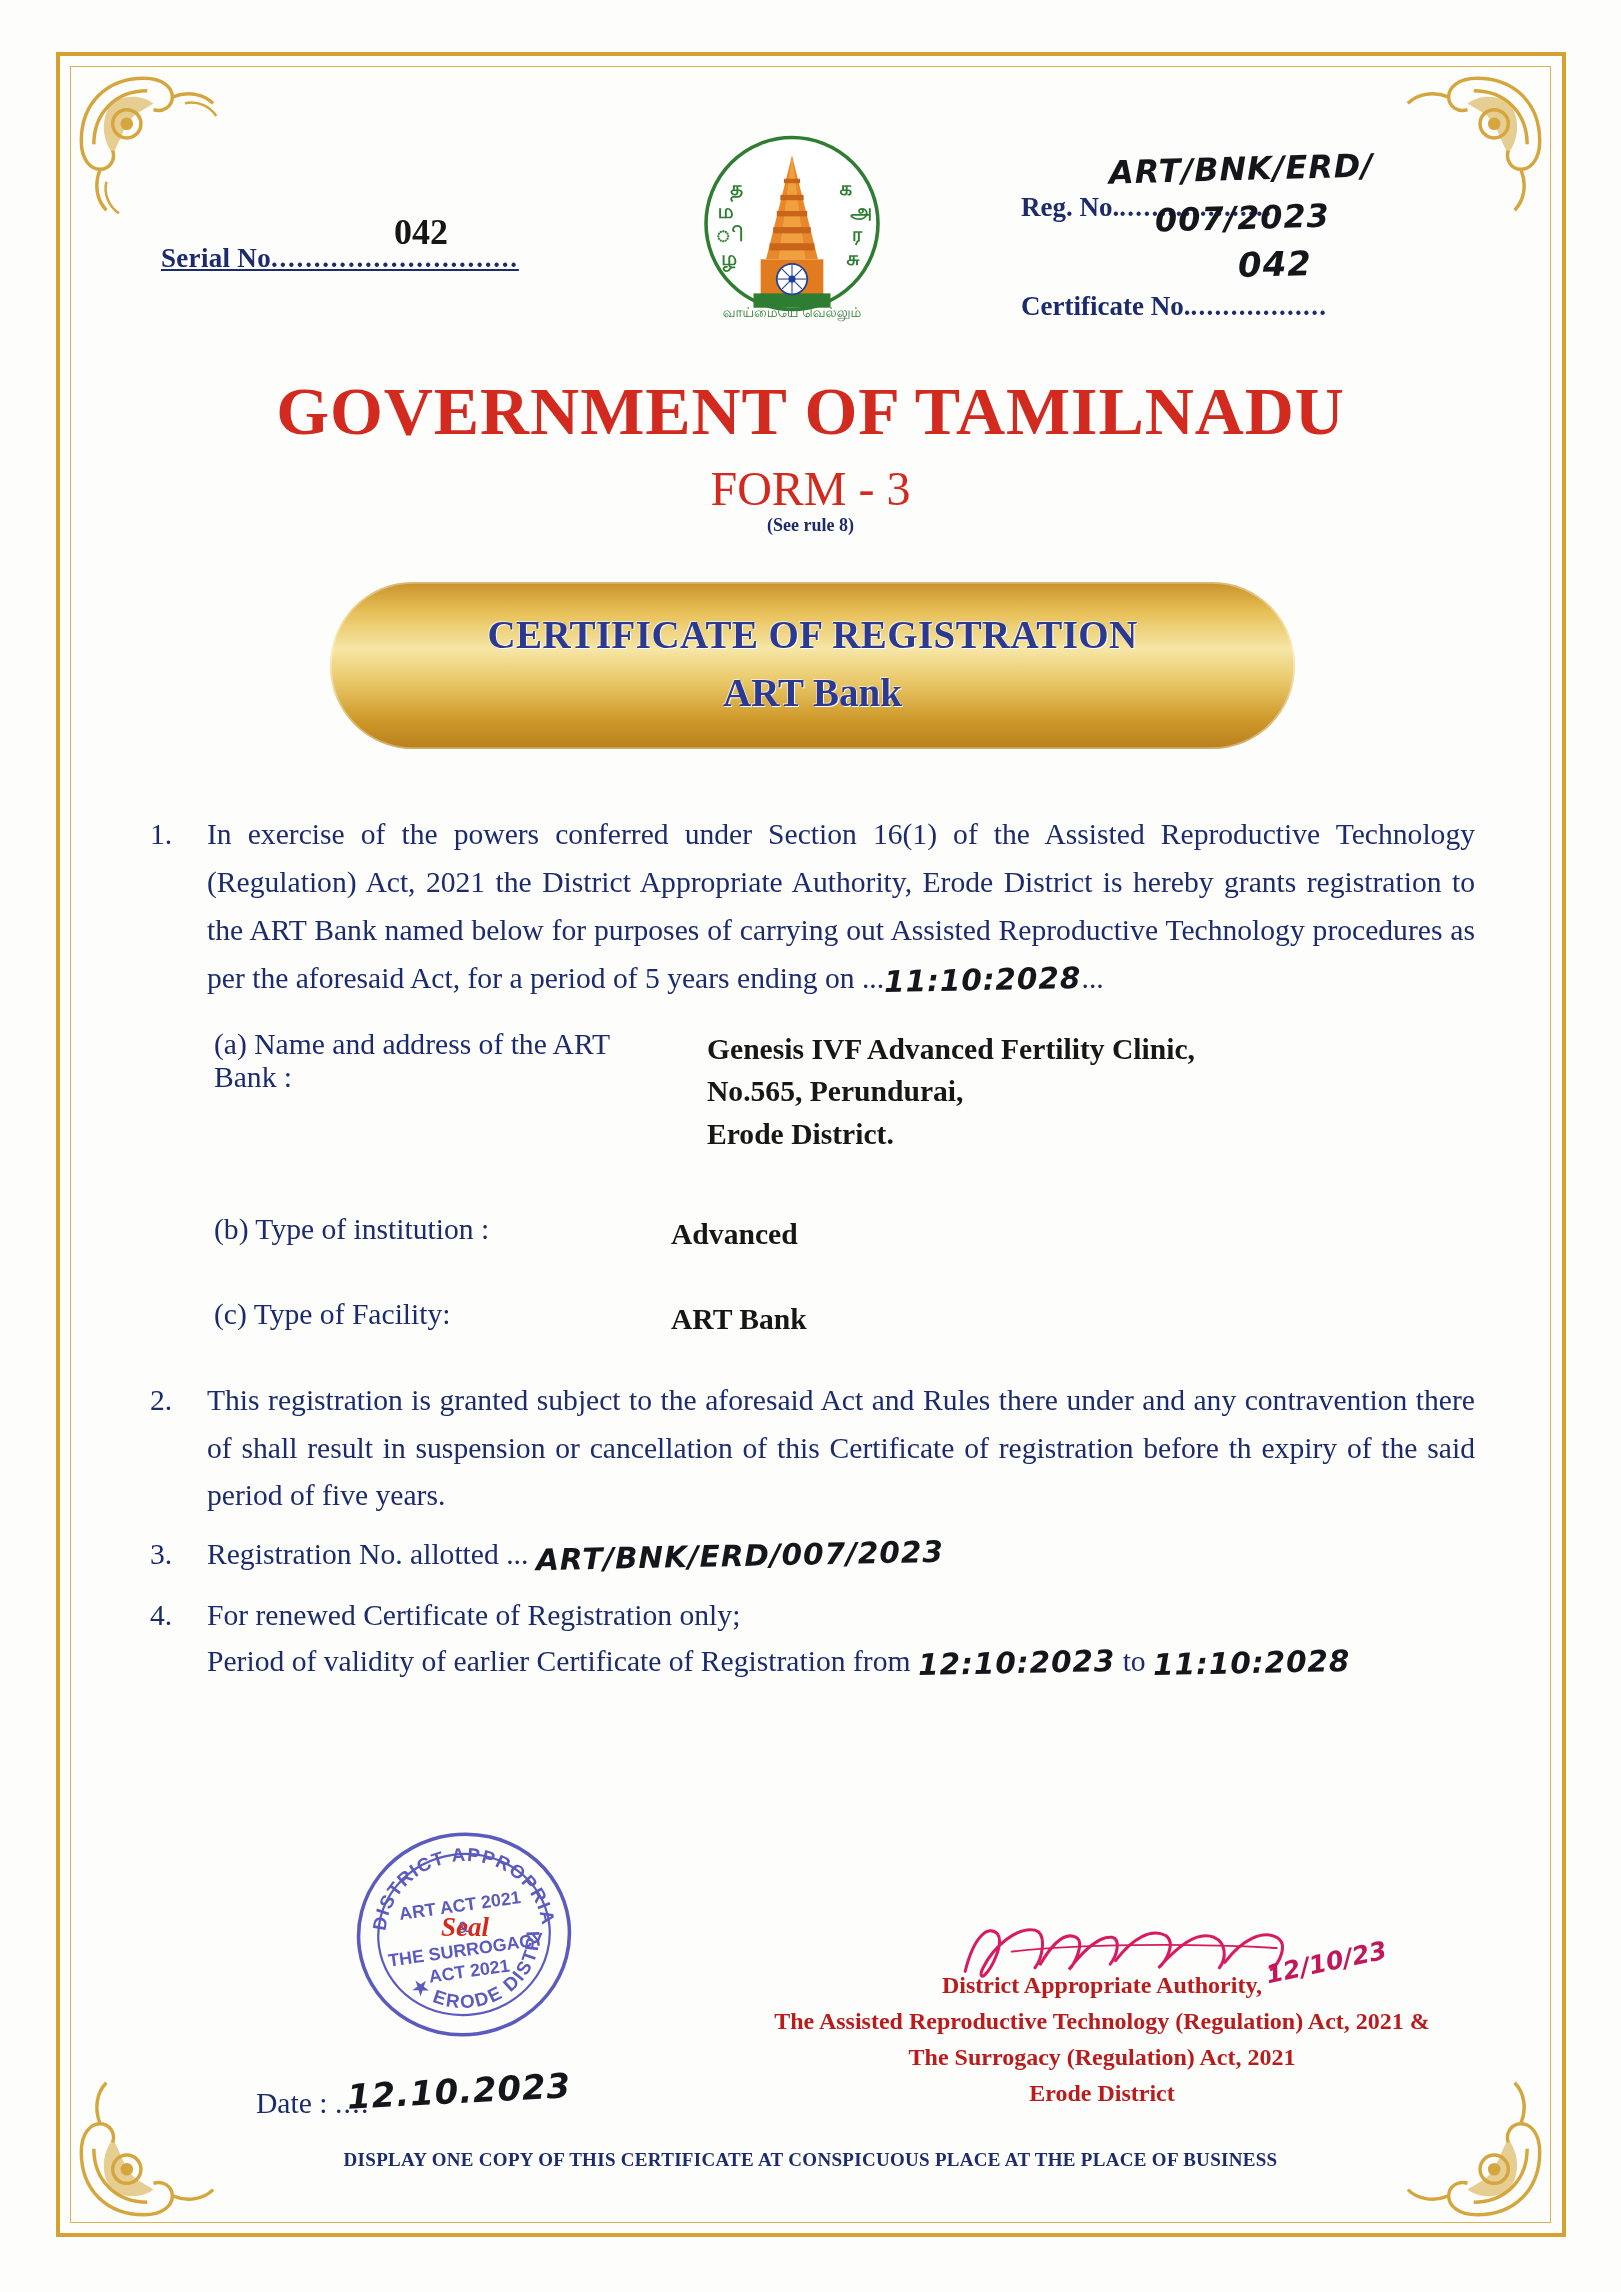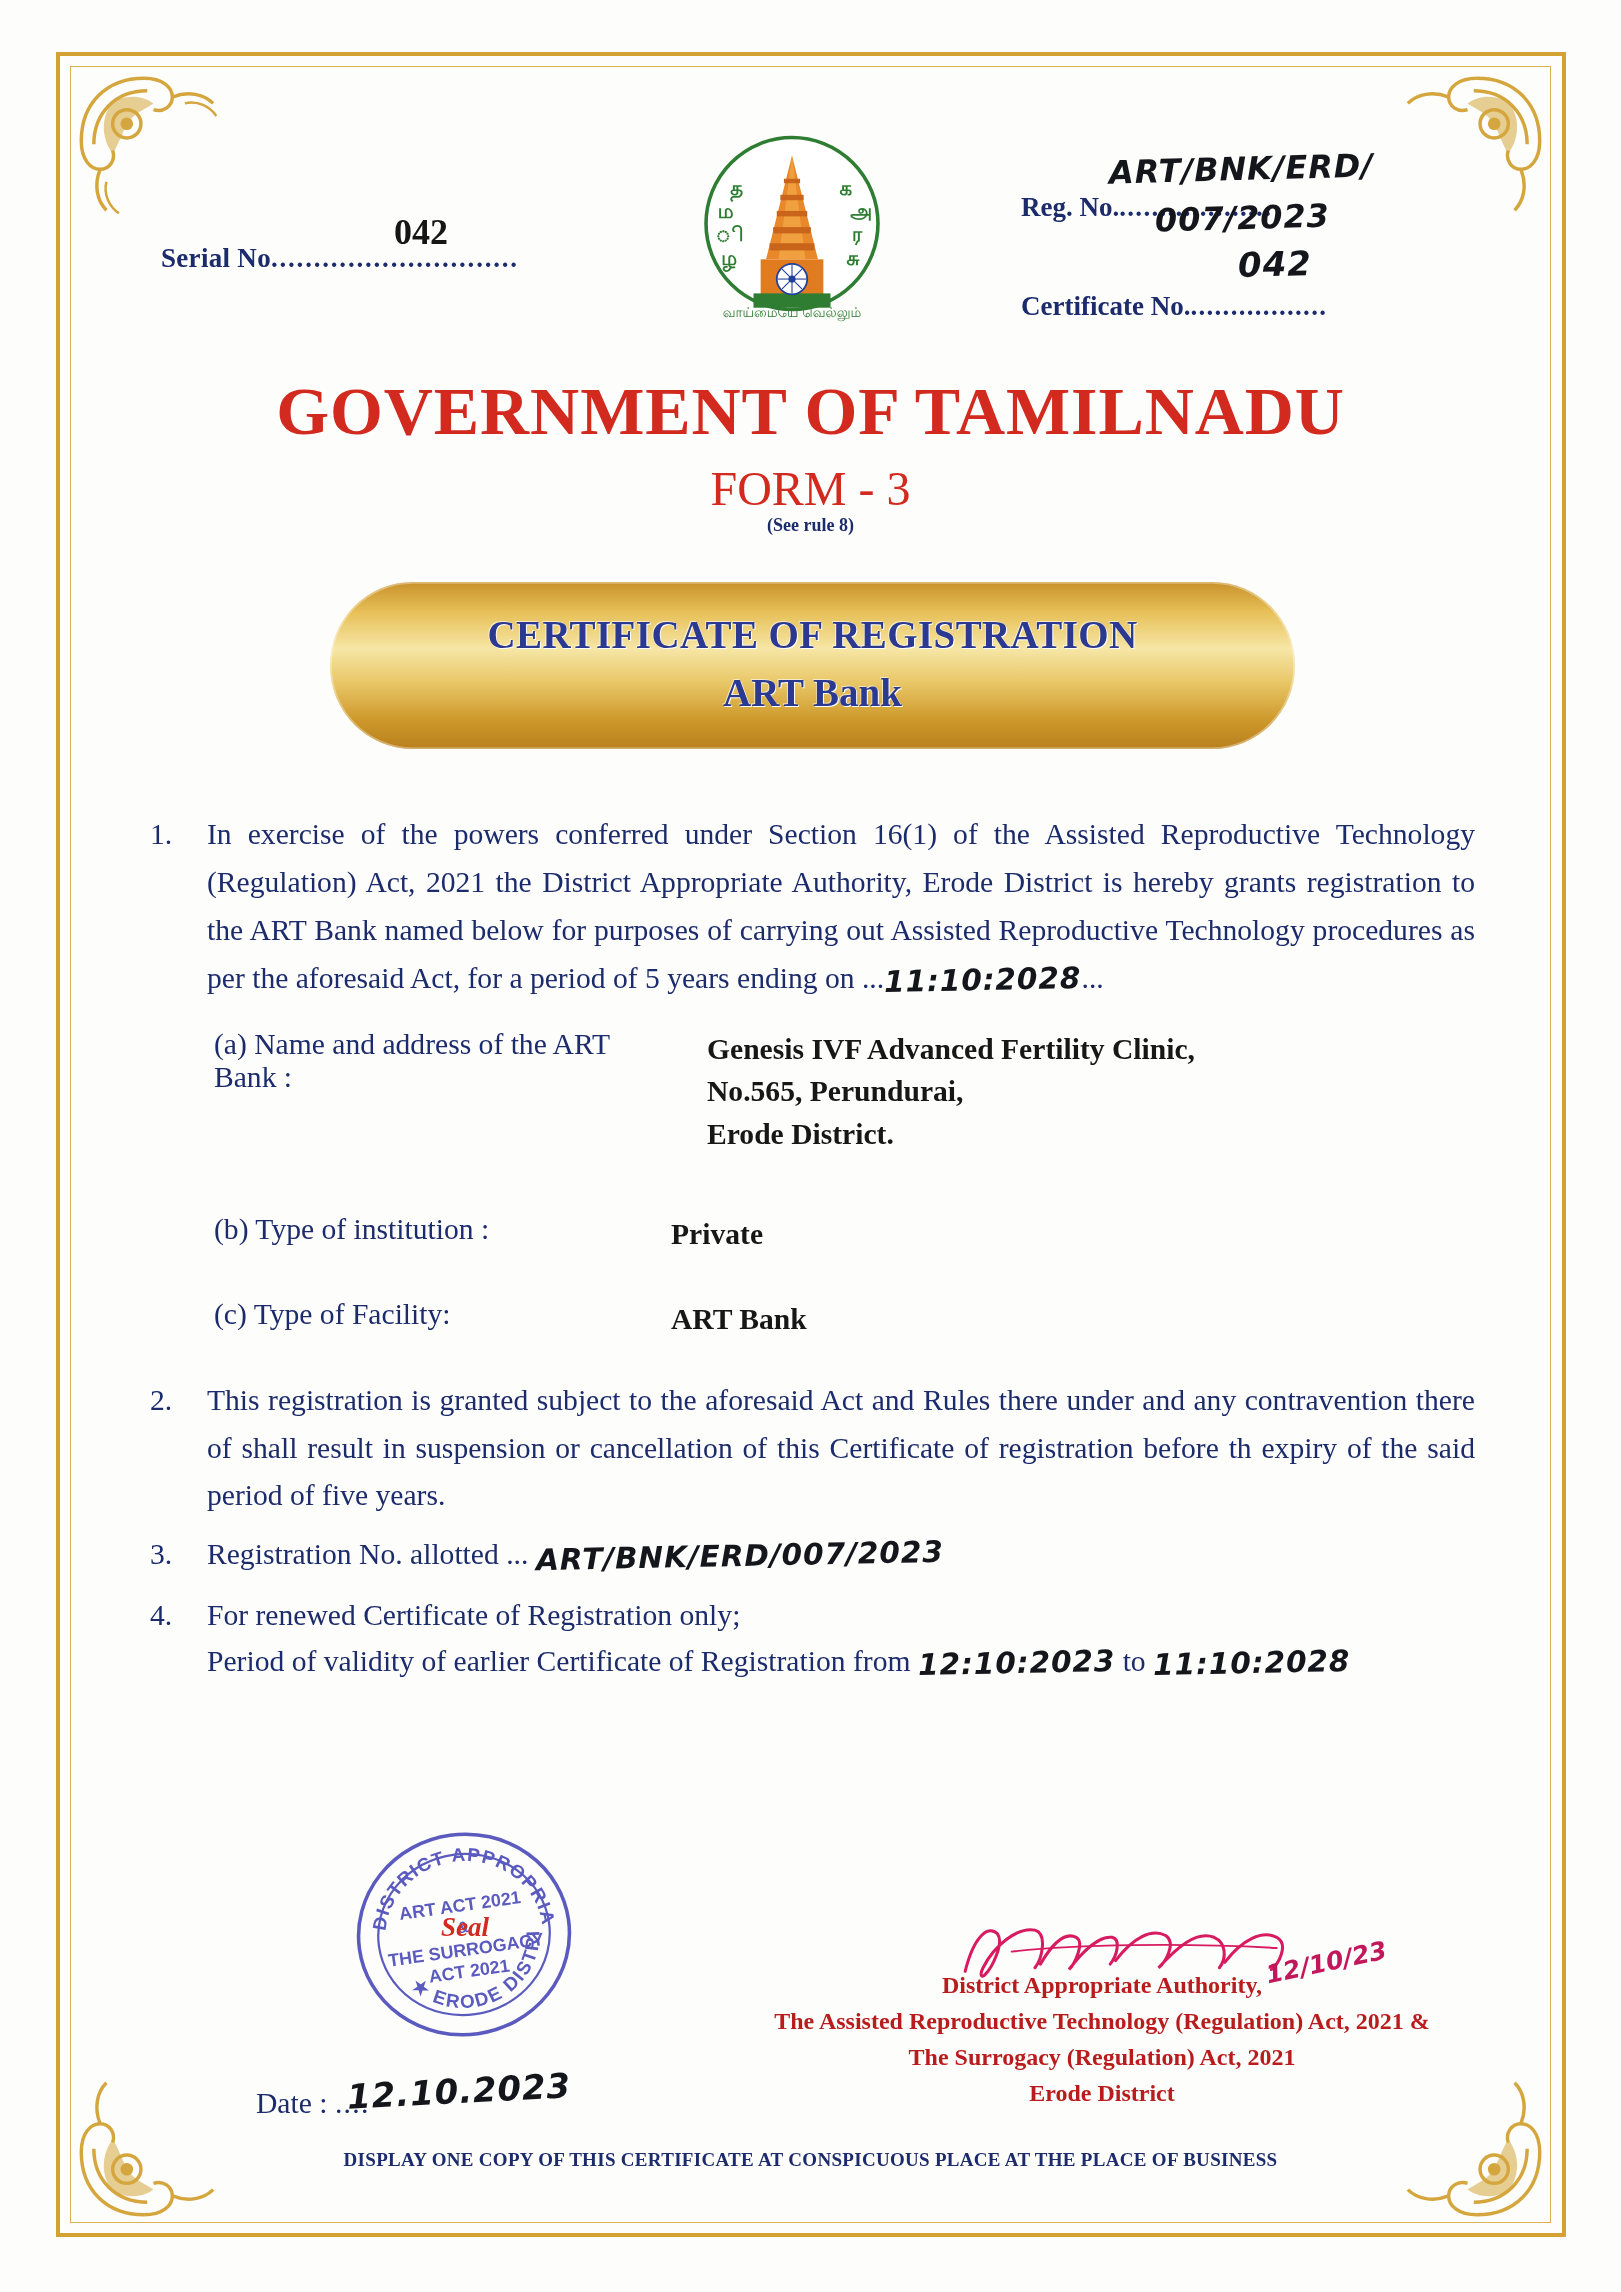--- a/index.html
+++ b/index.html
@@ -63,20 +63,21 @@
   }
   .emblem svg { width: 100%; height: 100%; }
 
   .serial-row {
     position: absolute;
     left: 36px; top: 118px;
     font-size: 27px;
     font-weight: bold;
     letter-spacing: 0.3px;
     white-space: nowrap;
+    text-decoration: underline;
   }
   .serial-row .dots { letter-spacing: 1.8px; }
   .serial-val {
     position: absolute;
     left: 269px; top: 86px;
     font-family: "Liberation Serif", serif;
     font-size: 36px;
     font-weight: bold;
     color: #161616;
   }
@@ -463,21 +464,21 @@
         <div class="field-label">(a) Name and address of the ART Bank :</div>
         <div class="field-value">
           <div>Genesis IVF Advanced Fertility Clinic,</div>
           <div>No.565, Perundurai,</div>
           <div>Erode District.</div>
         </div>
       </div>
 
       <div class="field-row">
         <div class="field-label">(b) Type of institution :</div>
-        <div class="field-value">Private</div>
+        <div class="field-value">Advanced</div>
       </div>
 
       <div class="spacer-32"></div>
 
       <div class="field-row">
         <div class="field-label">(c) Type of Facility:</div>
         <div class="field-value">ART Bank</div>
       </div>
     </div>
 

